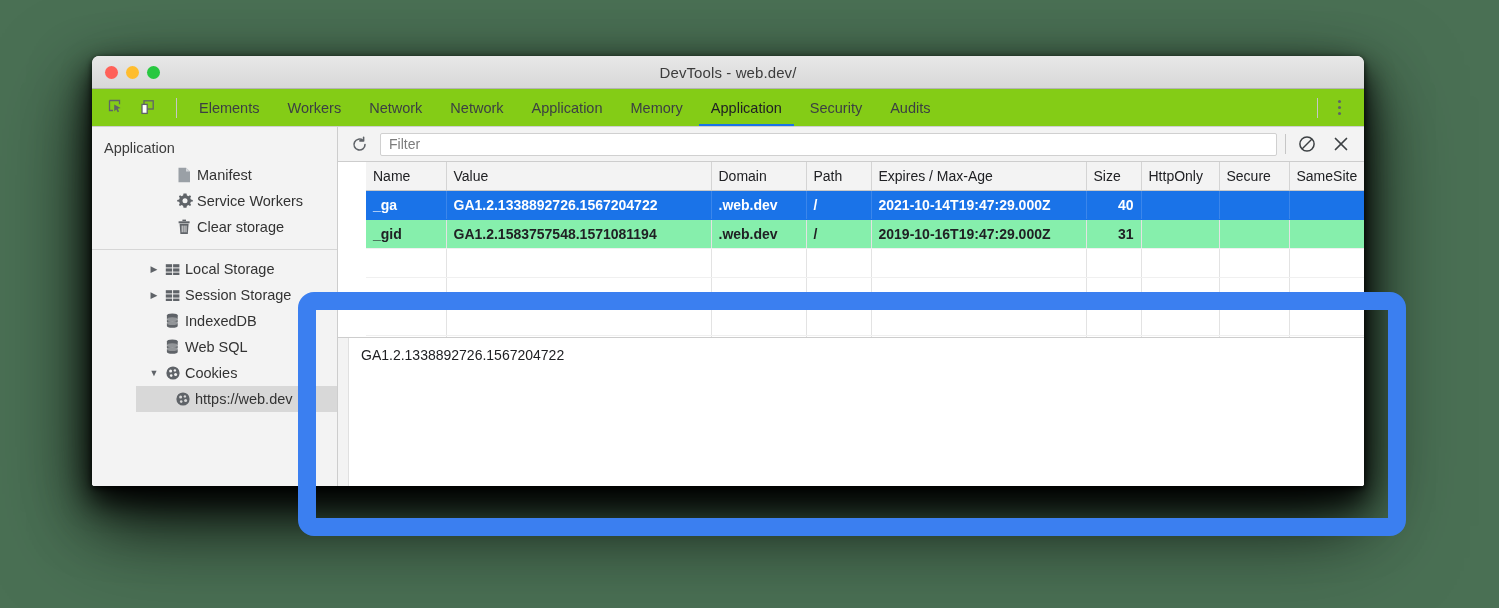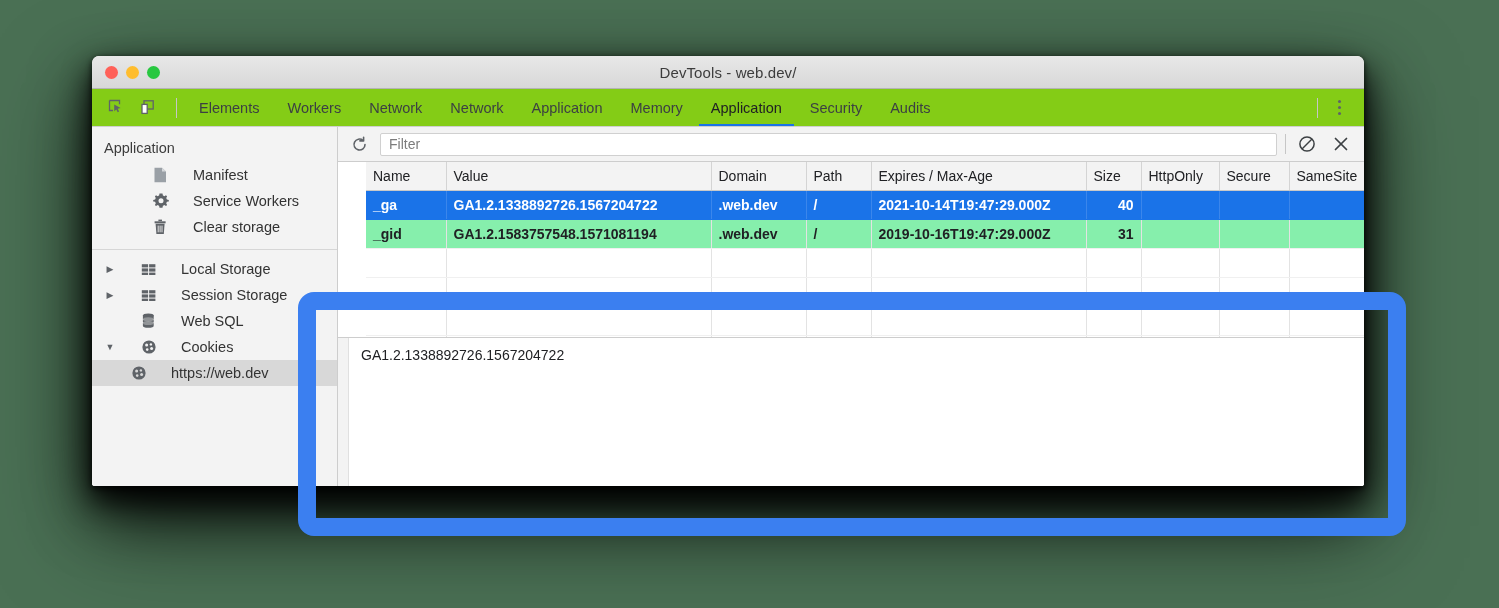--- a/index.html
+++ b/index.html
@@ -180,23 +180,24 @@
   .side-divider {
     height: 1px;
     background: #d6d6d6;
     margin: 9px 0 6px 0;
   }
   .side-item {
     display: flex;
     align-items: center;
     height: 26px;
     padding-left: 24px;
-    gap: 24px;
+    gap: 4px;
     color: #333;
     white-space: nowrap;
+    margin-left: 44px;
   }
   .side-item.child { padding-left: 12px; }
   .side-item.selected { background: #d8d8d8; }
   .side-item .twisty {
     width: 12px;
     display: inline-block;
     text-align: center;
     font-size: 9px;
     color: #5f6368;
     flex: 0 0 12px;
@@ -485,20 +486,34 @@
               <rect x="8.1" y="1.2" width="6.3" height="3.2" fill="#5f6368"></rect>
               <rect x="0.8" y="5.4" width="6.3" height="3.2" fill="#5f6368"></rect>
               <rect x="8.1" y="5.4" width="6.3" height="3.2" fill="#5f6368"></rect>
               <rect x="0.8" y="9.6" width="6.3" height="2.4" fill="#5f6368"></rect>
               <rect x="8.1" y="9.6" width="6.3" height="2.4" fill="#5f6368"></rect>
             </svg>
           </span>
           <span class="lbl">Session Storage</span>
         </div>
 
+        <div class="side-item child">
+          <span class="twisty"></span>
+          <span class="ico">
+            <svg width="15" height="16" viewBox="0 0 15 16" aria-hidden="true">
+              <ellipse cx="7.3" cy="2.6" rx="5.4" ry="2.0" fill="#5f6368"></ellipse>
+              <path d="M1.9 2.6 V5.3 A5.4 2.0 0 0 0 12.7 5.3 V2.6 Z" fill="#5f6368"></path>
+              <path d="M1.9 6.3 V9.0 A5.4 2.0 0 0 0 12.7 9.0 V6.3 Z" fill="#5f6368"></path>
+              <path d="M1.9 10.0 V12.7 A5.4 2.0 0 0 0 12.7 12.7 V10.0 Z" fill="#5f6368"></path>
+              <ellipse cx="7.3" cy="6.3" rx="5.4" ry="2.0" fill="#f3f3f3" opacity="0.35"></ellipse>
+              <ellipse cx="7.3" cy="10.0" rx="5.4" ry="2.0" fill="#f3f3f3" opacity="0.35"></ellipse>
+            </svg>
+          </span>
+          <span class="lbl">IndexedDB</span>
+        </div>
 
         <div class="side-item child">
           <span class="twisty"></span>
           <span class="ico">
             <svg width="15" height="16" viewBox="0 0 15 16" aria-hidden="true">
               <ellipse cx="7.3" cy="2.6" rx="5.4" ry="2.0" fill="#5f6368"></ellipse>
               <path d="M1.9 2.6 V5.3 A5.4 2.0 0 0 0 12.7 5.3 V2.6 Z" fill="#5f6368"></path>
               <path d="M1.9 6.3 V9.0 A5.4 2.0 0 0 0 12.7 9.0 V6.3 Z" fill="#5f6368"></path>
               <path d="M1.9 10.0 V12.7 A5.4 2.0 0 0 0 12.7 12.7 V10.0 Z" fill="#5f6368"></path>
               <ellipse cx="7.3" cy="6.3" rx="5.4" ry="2.0" fill="#f3f3f3" opacity="0.35"></ellipse>

